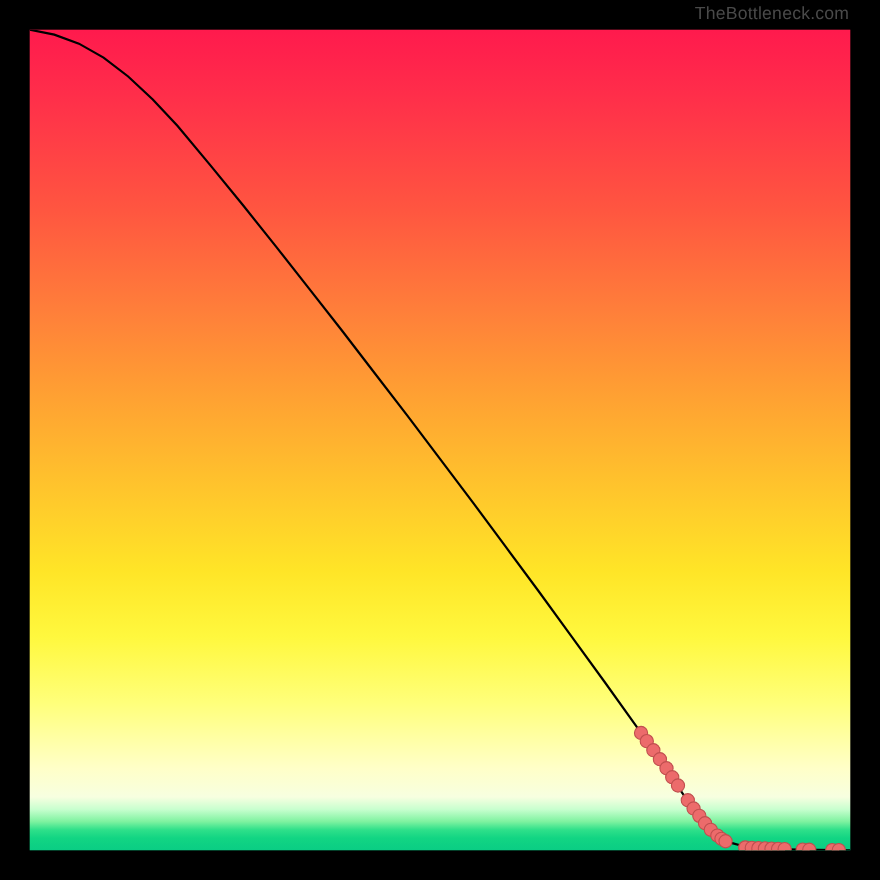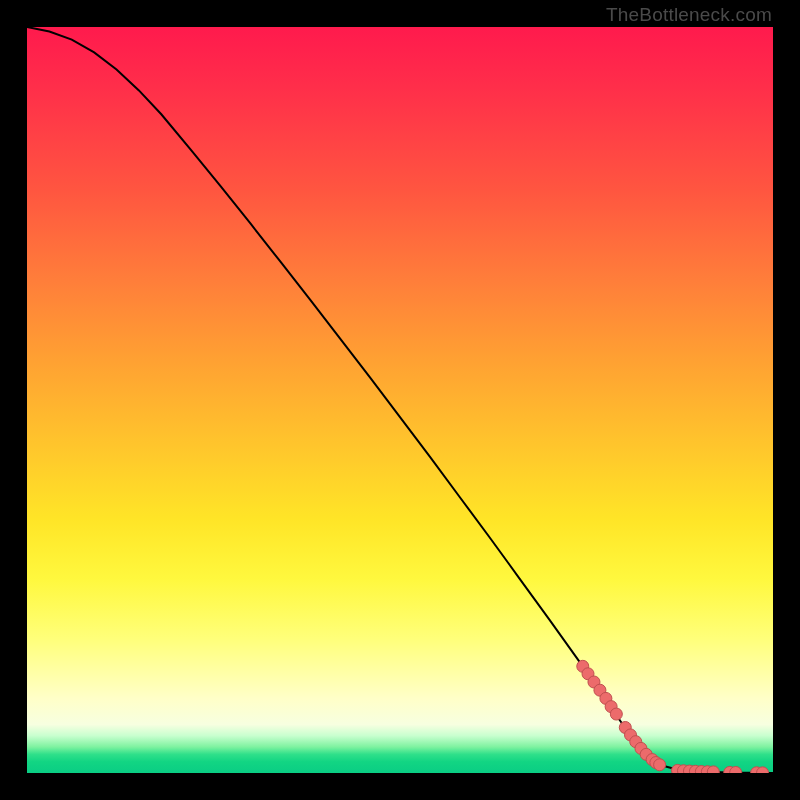--- a/index.html
+++ b/index.html
@@ -52,21 +52,21 @@
     position: absolute;
     inset: 0;
     width: 100%;
     height: 100%;
   }
   .watermark {
     position: absolute;
     top: 4px;
     right: 28px;
     color: #4a4a4a;
-    font-size: 19px;
+    font-size: 16px;
     letter-spacing: 0.2px;
     user-select: none;
   }
 </style>
 </head>
 <body>
 
 <div class="frame">
   <div class="watermark">TheBottleneck.com</div>
   <div class="plot-wrap">

